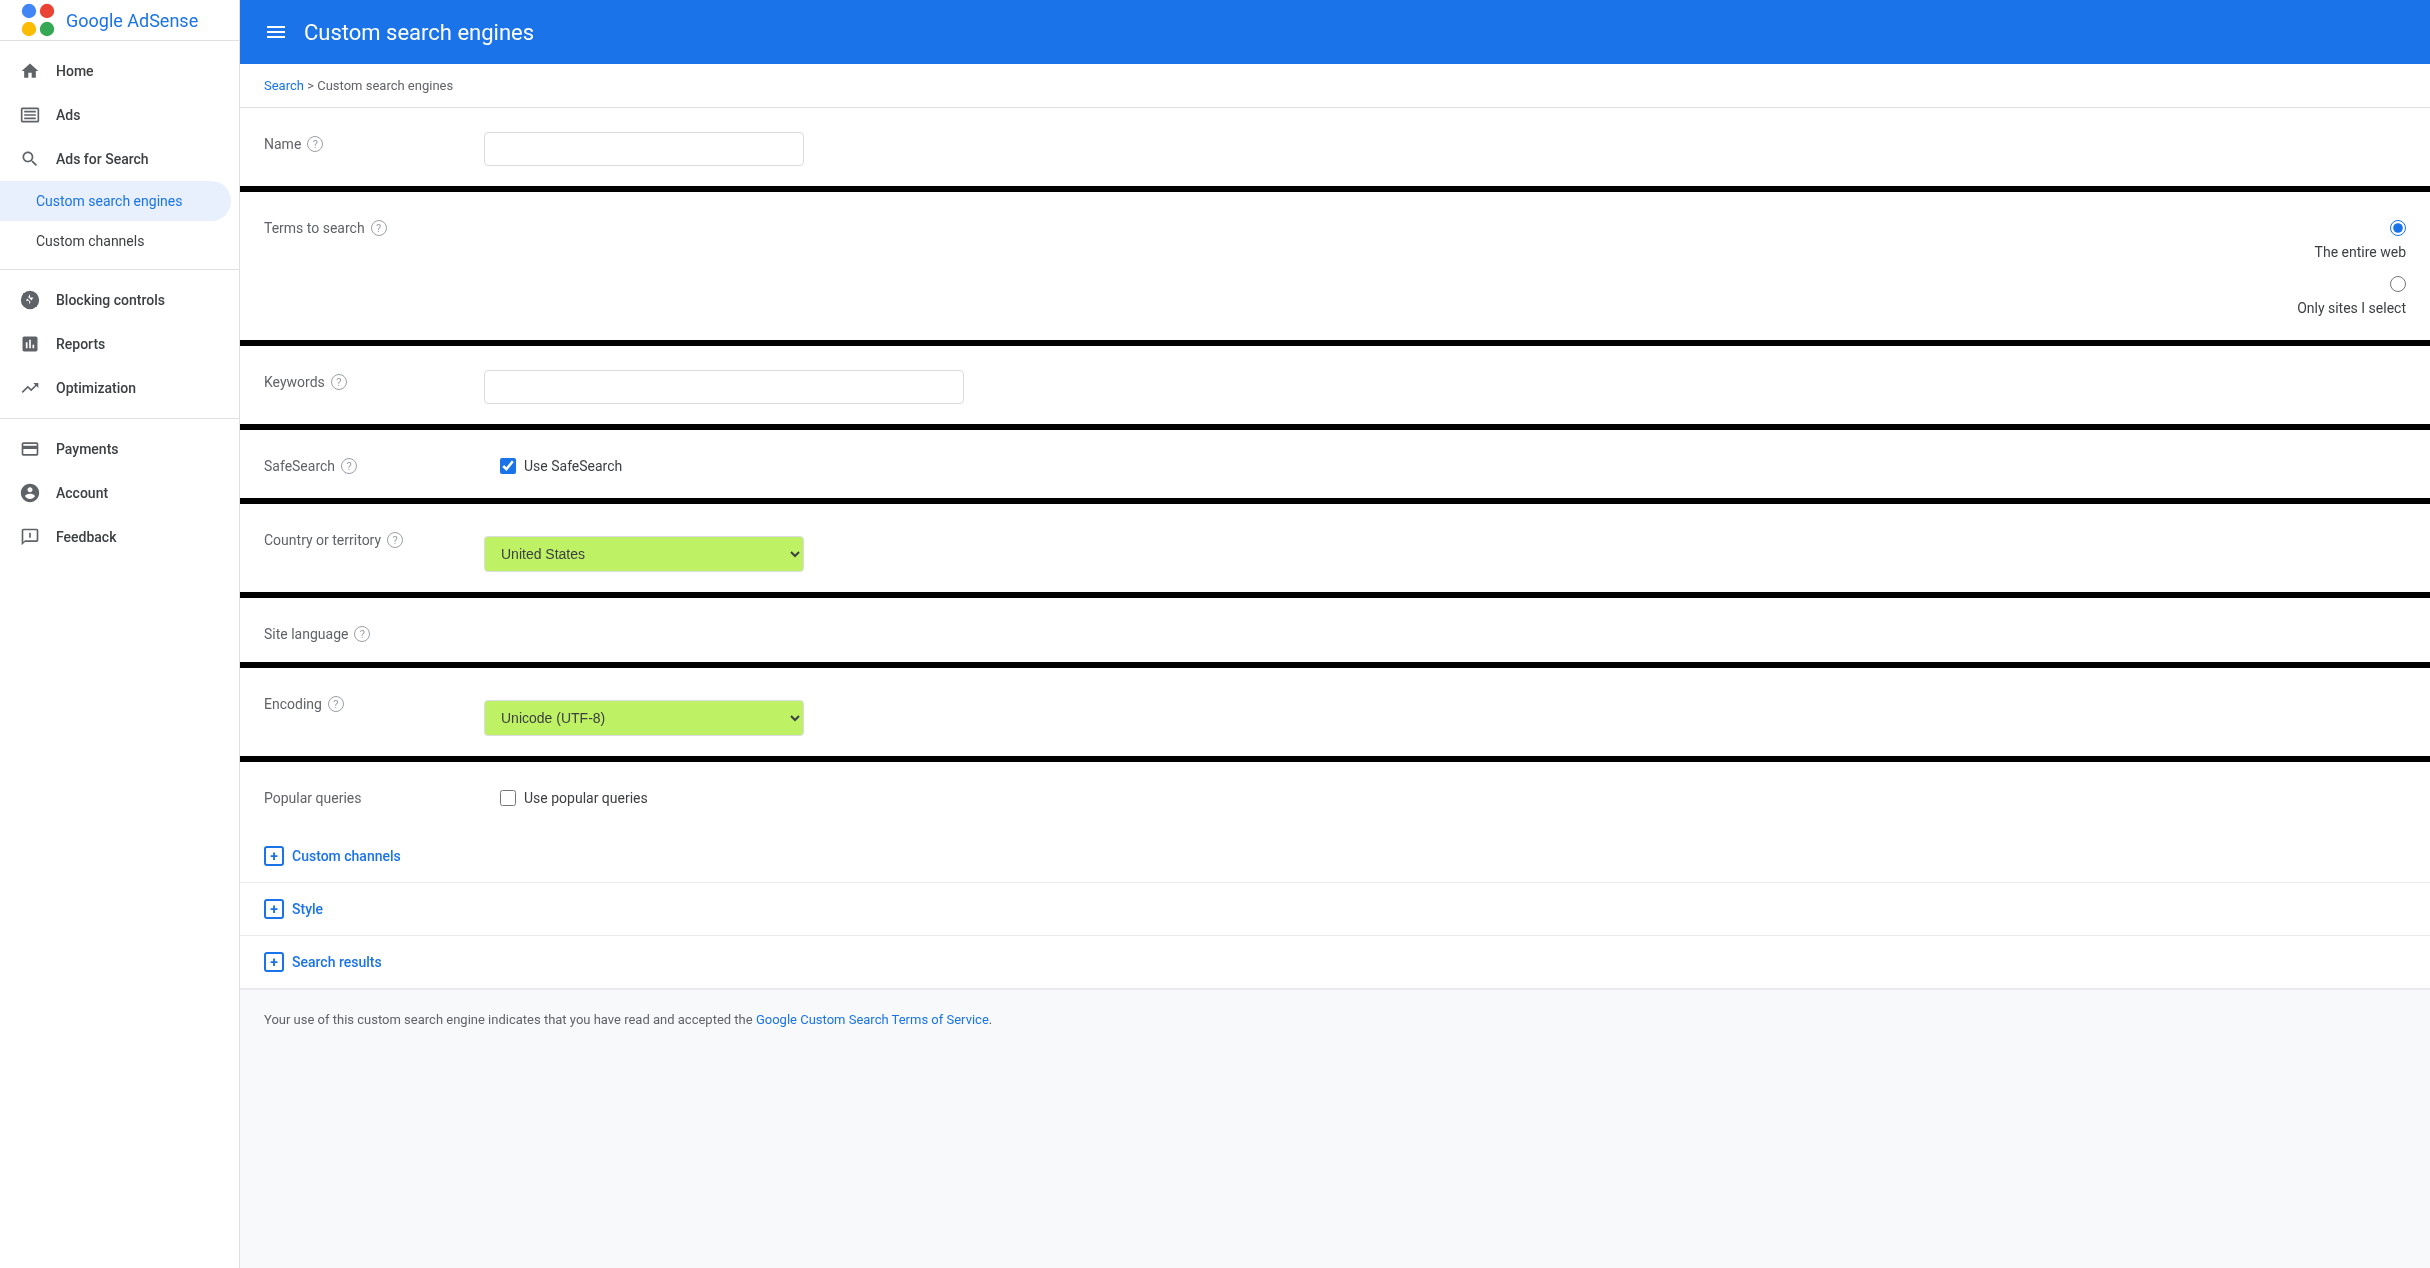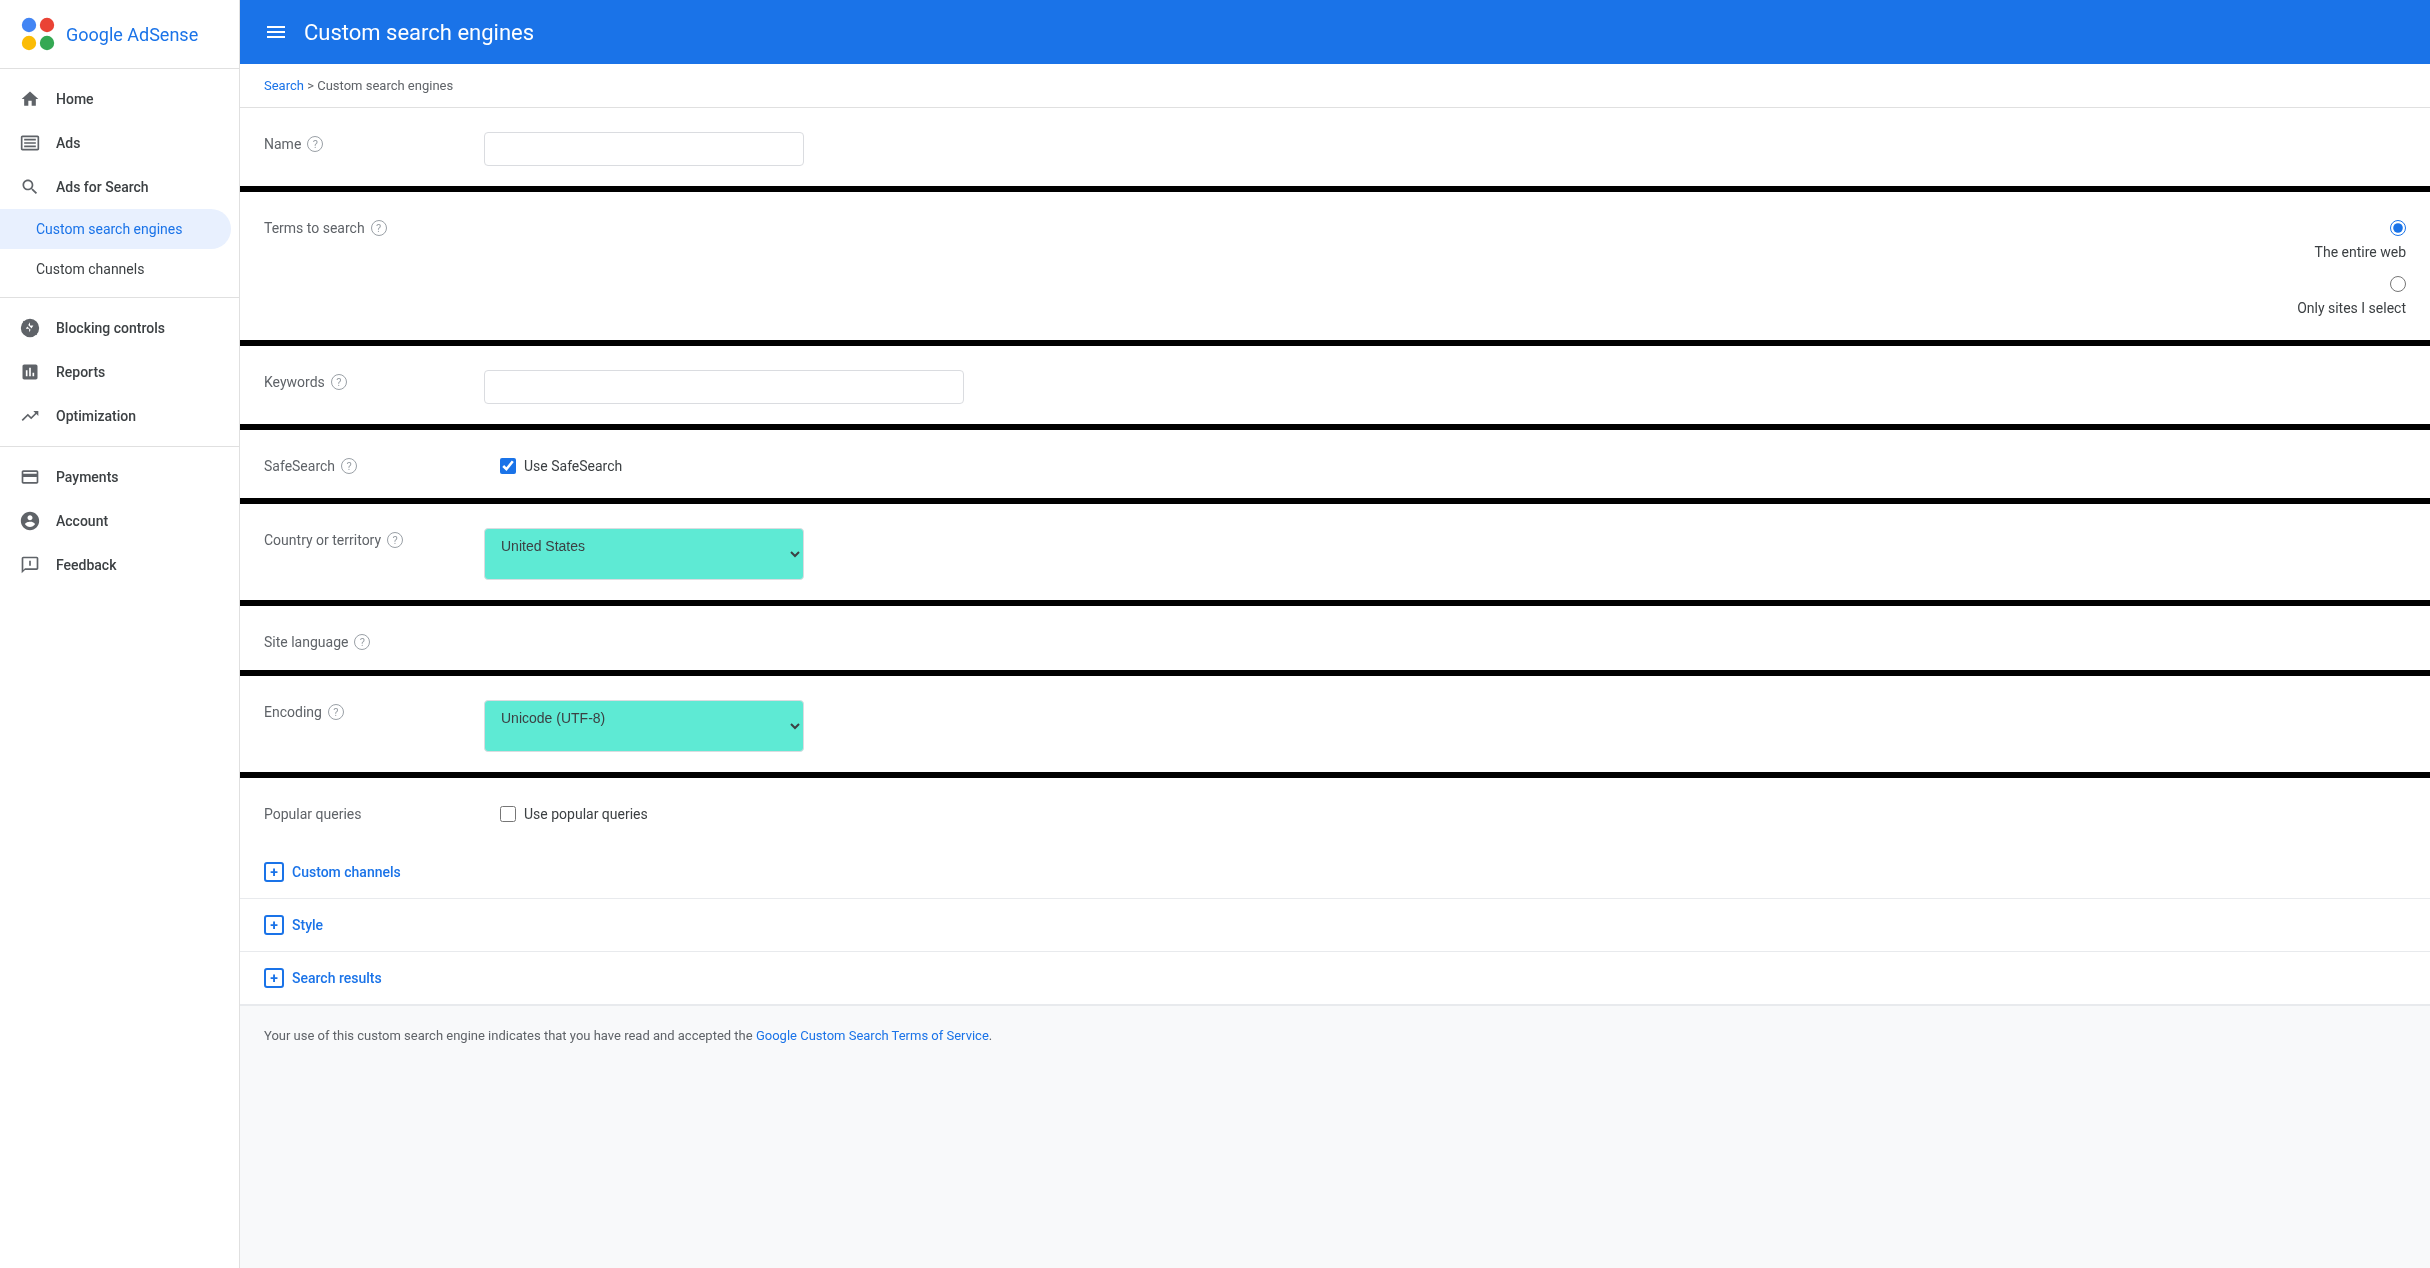--- a/index.html
+++ b/index.html
@@ -12,21 +12,21 @@
       background: #fff;
       height: 100vh;
       overflow-y: auto;
       border-right: 1px solid #e0e0e0;
       display: flex;
       flex-direction: column;
     }
     .sidebar-logo {
       display: flex;
       align-items: center;
-      padding: 16px 20px;
+      padding: 2px 20px;
       gap: 10px;
       border-bottom: 1px solid #e0e0e0;
       margin-bottom: 8px;
     }
     .logo-icon {
       width: 36px;
       height: 36px;
     }
     .logo-text {
       font-size: 18px;
@@ -189,27 +189,28 @@
       cursor: pointer;
       font-size: 14px;
       color: #3c4043;
       padding: 4px 16px;
     }
     .checkbox-option input[type="checkbox"] { width: 16px; height: 16px; accent-color: #1a73e8; }
 
     .select-input {
       border: 1px solid #dadce0;
       border-radius: 4px;
-      padding: 8px 32px 24px 12px;
+      padding: 8px 32px 8px 12px;
       font-size: 14px;
       color: #3c4043;
       outline: none;
-      background: #5eead4;
+      background: #bef264;
       appearance: auto;
       cursor: pointer;
+      margin-top: 8px;
     }
     .select-wide { width: 320px; }
     .select-medium { width: 180px; }
 
     
     .expand-section {
       padding: 16px 24px;
       border-bottom: 1px solid #e8eaed;
       background: #fff;
     }

